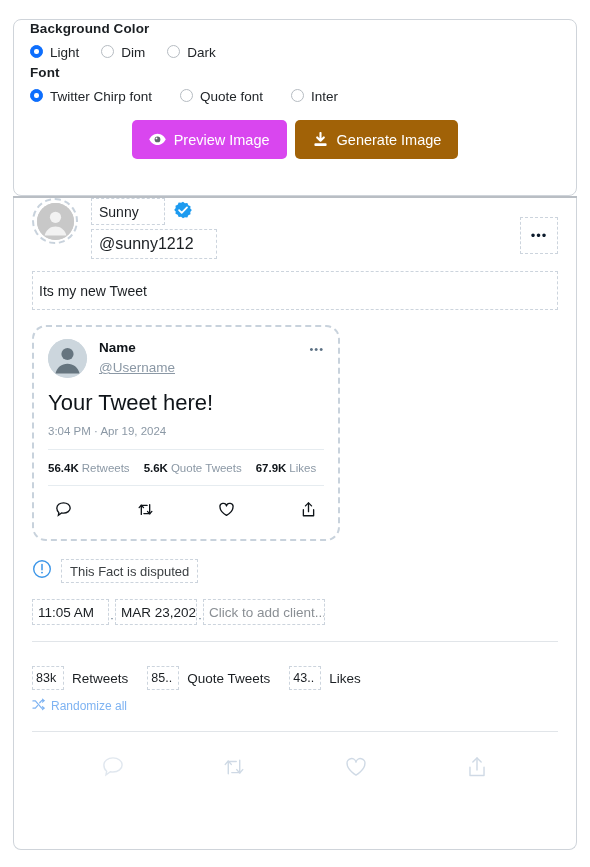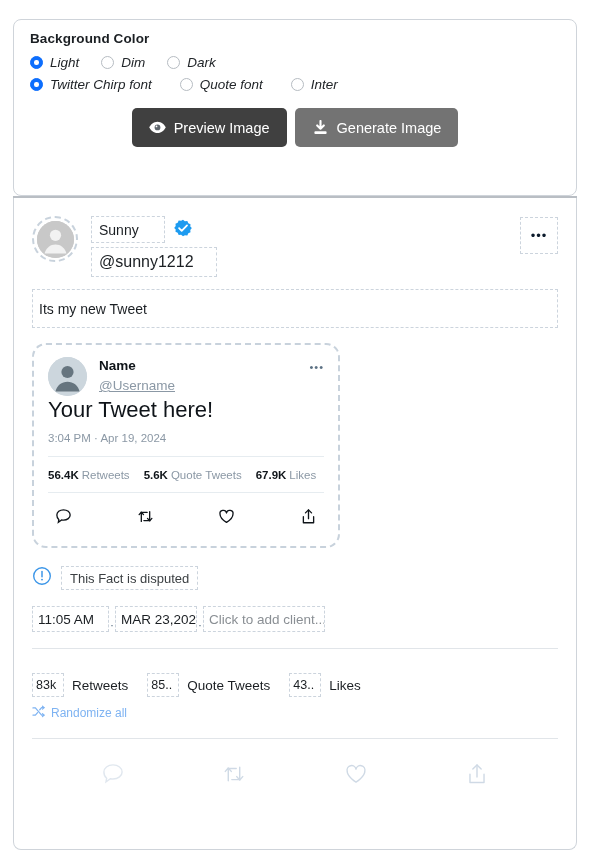--- a/index.html
+++ b/index.html
@@ -11,28 +11,28 @@
   }
   .page { width: 590px; height: 867px; position: relative; overflow: hidden; }
 
   
   .settings-panel {
     position: absolute; left: 13px; top: 19px;
     width: 564px; height: 177px;
     background: #fff;
     border: 1px solid #cfd4da;
     border-radius: 8px;
-    padding: 10px 16px 0 16px;
+    padding: 0 16px 0 16px;
   }
   .section-label {
     font-size: 13.5px; font-weight: bold; color: #1b1f23;
     letter-spacing: .1px; line-height: 18px;
   }
   .radio-row { display: flex; align-items: center; margin: 7px 0 4px 0; }
-  .radio-item { display: flex; align-items: center; margin-right: 22px; font-style: italic; }
+  .radio-item { display: flex; margin-right: 22px; }
   .radio-item.wide { margin-right: 28px; }
   .radio-dot {
     width: 13px; height: 13px; border-radius: 50%;
     border: 1.4px solid #b6bcc2; background: #fff;
     display: inline-block; position: relative; flex: none;
   }
   .radio-dot.on {
     background: #0d6efd; border-color: #0d6efd;
   }
   .radio-dot.on::after {
@@ -42,22 +42,22 @@
   .radio-label { font-size: 13.5px; color: #212529; margin-left: 7px; }
 
   .btn-row { display: flex; justify-content: center; gap: 8px; margin-top: 16px; }
   .btn {
     display: flex; align-items: center; justify-content: center; gap: 8px;
     height: 39px; padding: 0 17px;
     border-radius: 5px; border: none;
     font-size: 14.5px; color: #fff; cursor: pointer;
     font-family: "Liberation Sans", sans-serif;
   }
-  .btn-preview { background: #404040; }
-  .btn-generate { background: #737373; }
+  .btn-preview { background: #d946ef; }
+  .btn-generate { background: #a16207; }
   .btn svg { display: block; }
 
   
   .mid-divider {
     position: absolute; left: 13px; top: 196px; width: 564px;
     height: 2px; background: #b9bec4;
   }
 
   
   .editor-card {
@@ -66,21 +66,21 @@
     background: #fff;
     border: 1px solid #cfd4da;
     border-top: none;
     border-radius: 0 0 8px 8px;
     padding: 0 18px;
   }
 
   .dashed { border: 1px dashed #ccd4dd; }
 
   
-  .hdr { display: flex; align-items: flex-start; padding-top: 18px; position: relative; }
+  .hdr { display: flex; align-items: flex-start; position: relative; }
   .avatar-outer {
     width: 46px; height: 46px; border-radius: 50%;
     border: 2px dashed #c8d2dc;
     display: flex; align-items: center; justify-content: center;
     flex: none; cursor: pointer;
   }
   .avatar-inner {
     width: 37px; height: 37px; border-radius: 50%;
     background: #c8c8c8; display: flex; align-items: center; justify-content: center;
   }
@@ -122,21 +122,21 @@
     width: 39px; height: 39px; border-radius: 50%;
     background: #ccd6dd; flex: none;
     display: flex; align-items: center; justify-content: center;
     overflow: hidden; cursor: pointer;
   }
   .q-names { margin-left: 12px; }
   .q-name { font-size: 13.5px; font-weight: bold; color: #0f1419; line-height: 17px; }
   .q-handle { font-size: 13.5px; color: #8b98a5; line-height: 19px; margin-top: 2px; text-decoration: underline; }
   .q-more { position: absolute; right: 0; top: 0; cursor: pointer; }
   .q-more .dots { color: #5b7083; font-size: 11px; }
-  .q-body { font-size: 22px; color: #0f1419; line-height: 27px; }
+  .q-body { font-size: 22px; color: #0f1419; margin-top: 11px; line-height: 27px; }
   .q-time { font-size: 11.5px; color: #8b98a5; margin-top: 9px; }
 
   .q-stats {
     display: flex; align-items: center; gap: 14px;
     border-top: 1px solid #e6ecf0; border-bottom: 1px solid #e6ecf0;
     margin-top: 12px; padding: 12px 0 11px 0;
     font-size: 11.5px;
   }
   .q-stat b { color: #0f1419; font-weight: bold; }
   .q-stat span { color: #8b98a5; margin-left: 3px; }
@@ -211,20 +211,21 @@
       <label class="radio-item">
         <span class="radio-dot"></span>
         <span class="radio-label">Dim</span>
       </label>
       <label class="radio-item">
         <span class="radio-dot"></span>
         <span class="radio-label">Dark</span>
       </label>
     </div>
 
+    <div class="section-label">Font</div>
 
     <div class="radio-row">
       <label class="radio-item wide">
         <span class="radio-dot on"></span>
         <span class="radio-label">Twitter Chirp font</span>
       </label>
       <label class="radio-item wide">
         <span class="radio-dot"></span>
         <span class="radio-label">Quote font</span>
       </label>

